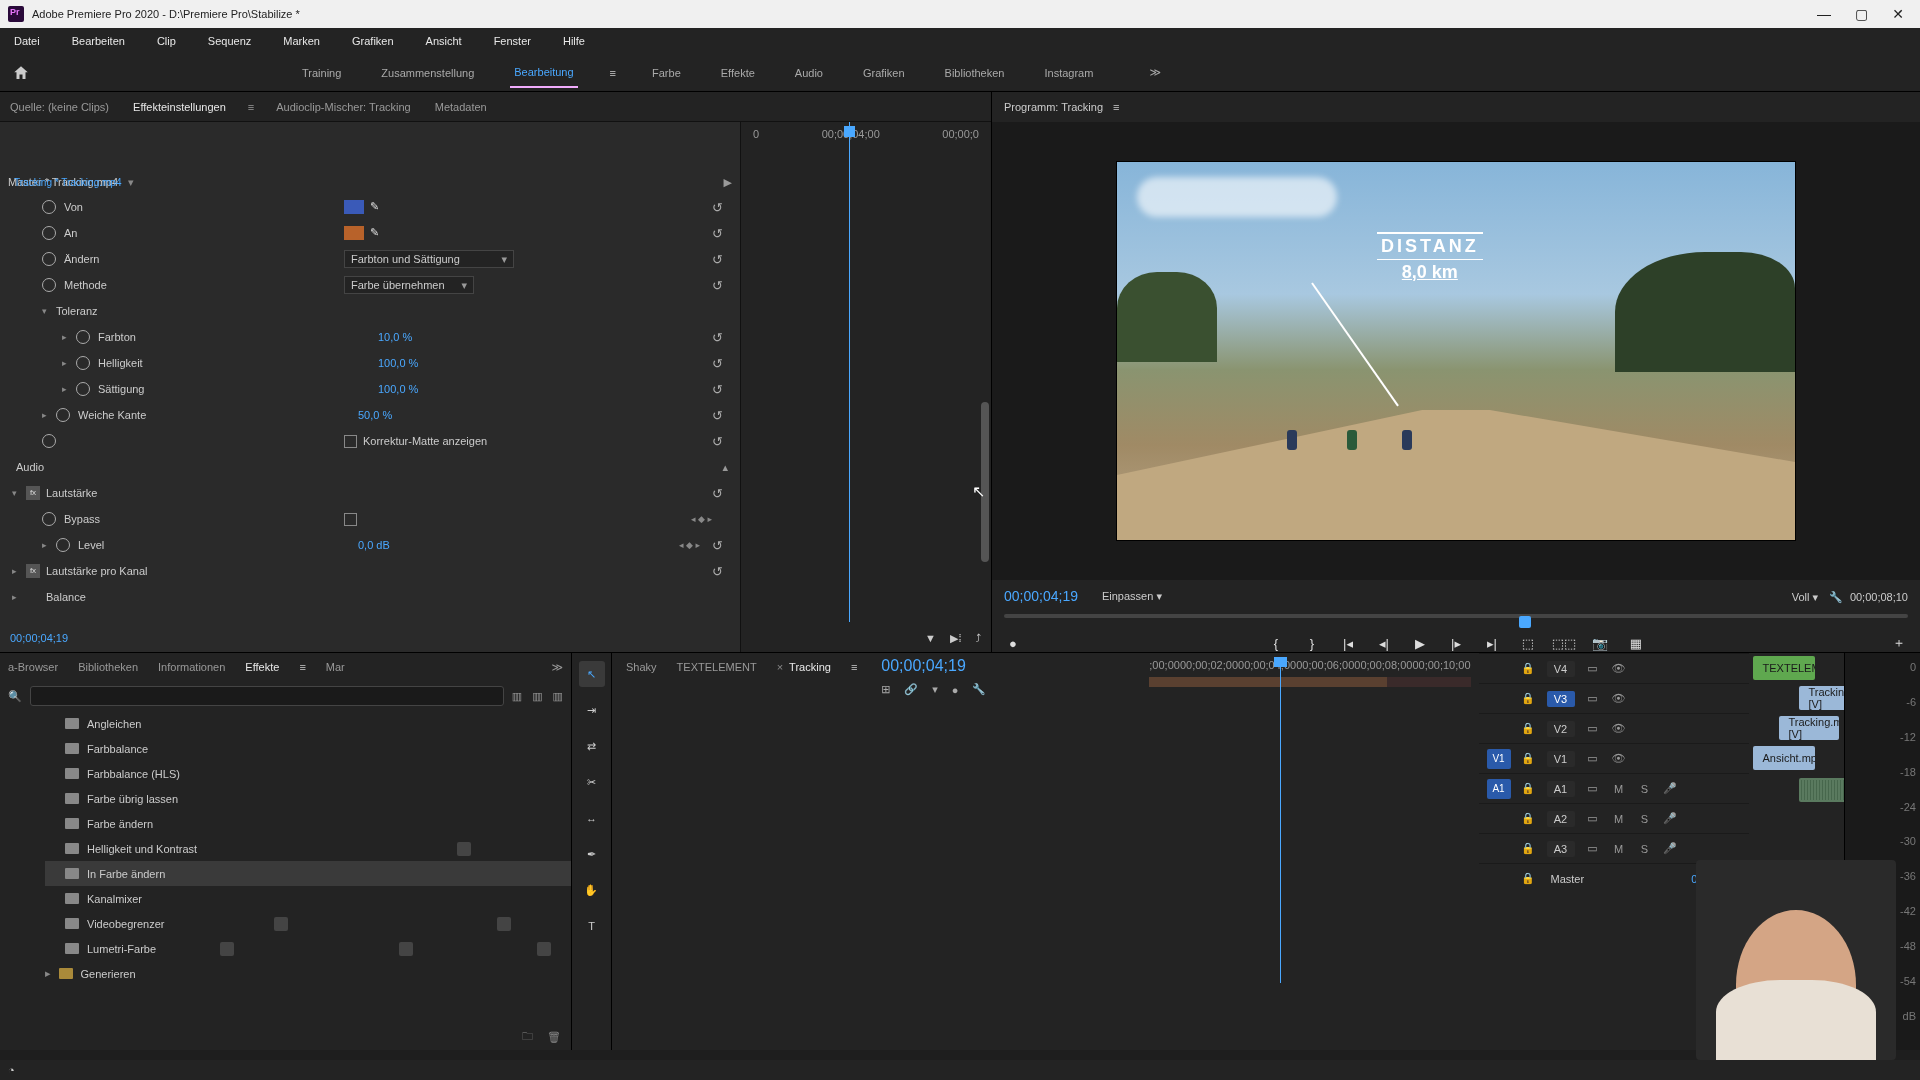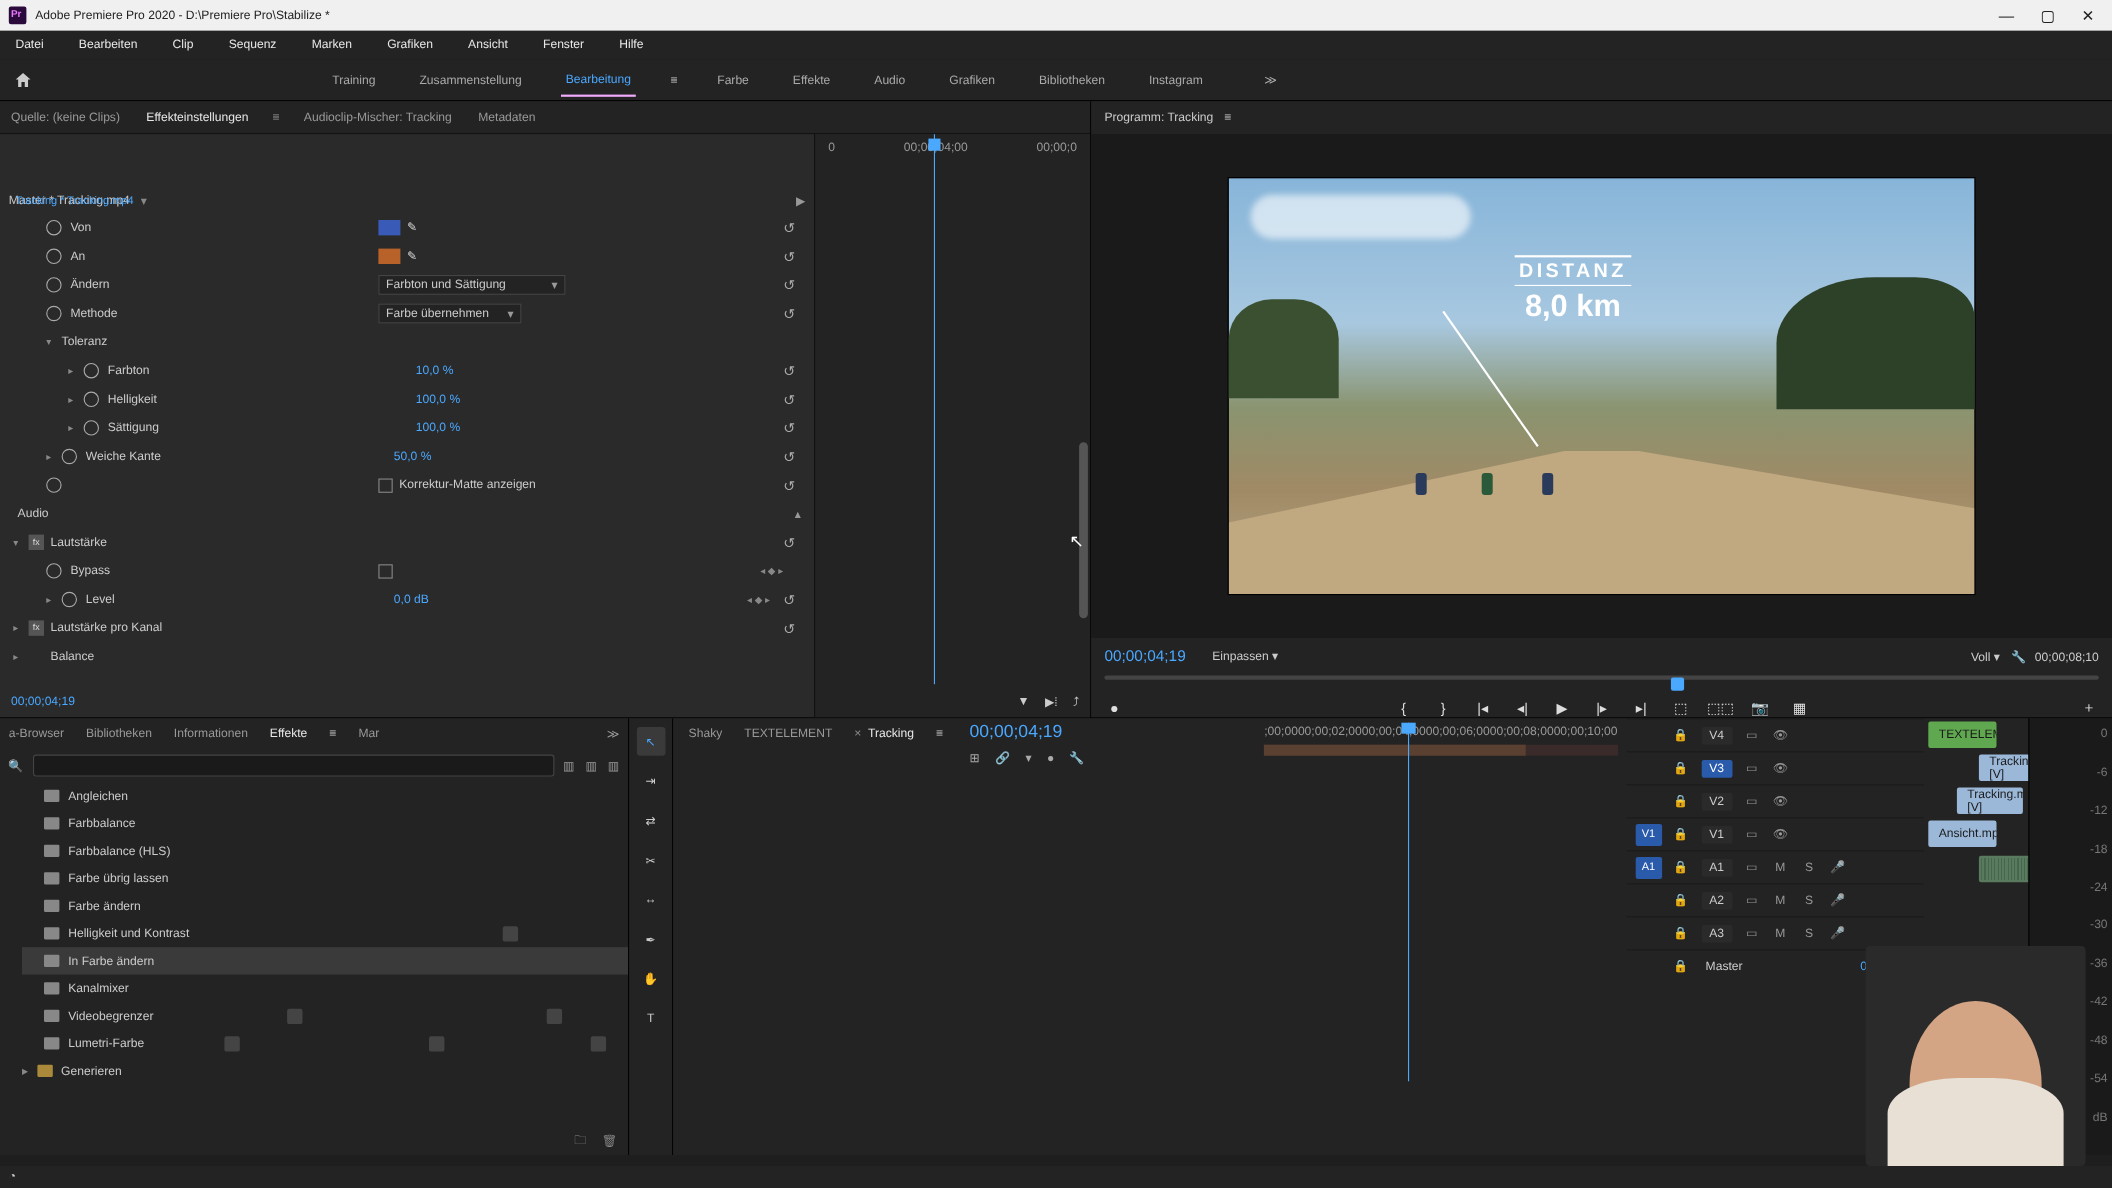--- a/index.html
+++ b/index.html
@@ -59,21 +59,21 @@
 .right-col { flex:1; display:flex; flex-direction:column; background:#232323;}
 .prog-header{height:30px;display:flex;align-items:center;padding:0 12px;gap:10px;}
 .prog-viewer{flex:1;background:#1a1a1a;display:flex;align-items:center;justify-content:center;padding:12px 60px;}
 .video-frame{width:680px;height:380px;background:linear-gradient(to bottom,#87b5d9 0%,#a8c8e0 35%,#8a9470 55%,#a08a65 75%,#b8a688 100%);position:relative;border:1px solid #000;}
 .sky-cloud{position:absolute;top:15px;left:20px;width:200px;height:40px;background:rgba(255,255,255,0.6);border-radius:20px;filter:blur(3px);}
 .trees-l{position:absolute;top:110px;left:0;width:100px;height:90px;background:#3a5030;border-radius:40% 40% 0 0;}
 .trees-r{position:absolute;top:90px;right:0;width:180px;height:120px;background:#2d4028;border-radius:50% 30% 0 0;}
 .path-road{position:absolute;bottom:0;left:0;right:0;height:130px;background:#c0a880;clip-path:polygon(0 100%,100% 100%,100% 40%,55% 0,45% 0,0 50%);}
 .overlay-text{position:absolute;top:70px;left:260px;color:#fff;font-family:Arial;text-align:center;}
 .overlay-text .t1{font-size:18px;letter-spacing:3px;font-weight:bold;border-top:2px solid #fff;border-bottom:1px solid #fff;padding:2px 4px;}
-.overlay-text .t2{font-size:28px;font-weight:bold;margin-top:2px;}
+.overlay-text .t2{font-size:18px;font-weight:bold;margin-top:2px;text-decoration:underline;}
 .overlay-line{position:absolute;top:120px;left:195px;width:150px;height:2px;background:#fff;transform:rotate(55deg);transform-origin:left;}
 .runner{position:absolute;bottom:90px;width:10px;height:20px;background:#2a3a5a;border-radius:3px;}
 .runner.r1{left:170px;}
 .runner.r2{left:230px;background:#2a5a3a;}
 .runner.r3{left:285px;}
 .prog-controls{height:72px;padding:4px 12px;}
 .prog-info{display:flex;align-items:center;height:24px;gap:24px;}
 .prog-info .tc{color:#4aa8ff;font-size:14px;}
 .prog-info .fit{color:#ccc;}
 .prog-info .dur{margin-left:auto;color:#ccc;font-size:13px;}
@@ -87,21 +87,21 @@
 .lower{display:flex;height:398px;border-top:1px solid #000;}
 .project-panel{width:572px;background:#232323;display:flex;flex-direction:column;border-right:1px solid #000;}
 .pp-tabs{height:28px;display:flex;align-items:center;gap:20px;padding:0 8px;}
 .pp-tabs .pptab{color:#999;}
 .pp-tabs .pptab.active{color:#e8e8e8;}
 .pp-tabs .ppmore{margin-left:auto;color:#999;}
 .pp-search{height:30px;display:flex;align-items:center;padding:0 8px;gap:8px;}
 .pp-search input{flex:1;background:#1a1a1a;border:1px solid #444;color:#ccc;padding:3px 6px;border-radius:3px;}
 .pp-search .sicon{color:#888;}
 .pp-search .bin-icons{display:flex;gap:10px;color:#999;}
-.pp-list{flex:1;overflow:auto;padding-left:20px;}
+.pp-list{flex:1;overflow:auto;padding-left:45px;}
 .pp-item{display:flex;align-items:center;height:25px;gap:8px;padding-left:20px;}
 .pp-item .folder{width:14px;height:11px;background:#888;border-radius:1px;}
 .pp-item.selected{background:#3a3a3a;}
 .pp-item .accel{margin-left:auto;margin-right:100px;color:#888;width:14px;height:14px;background:#444;border-radius:2px;}
 .pp-footer{height:26px;display:flex;align-items:center;justify-content:flex-end;padding:0 10px;gap:14px;color:#888;}
 .tools-col{width:40px;background:#232323;display:flex;flex-direction:column;align-items:center;padding-top:8px;gap:10px;border-right:1px solid #000;}
 .tool-btn{width:26px;height:26px;display:flex;align-items:center;justify-content:center;color:#ccc;border-radius:3px;}
 .tool-btn.active{background:#3a3a3a;color:#4aa8ff;}
 .timeline-panel{flex:1;background:#232323;display:flex;flex-direction:row;}
 .tl-tabs{height:28px;display:flex;align-items:center;gap:20px;padding:0 14px;}

